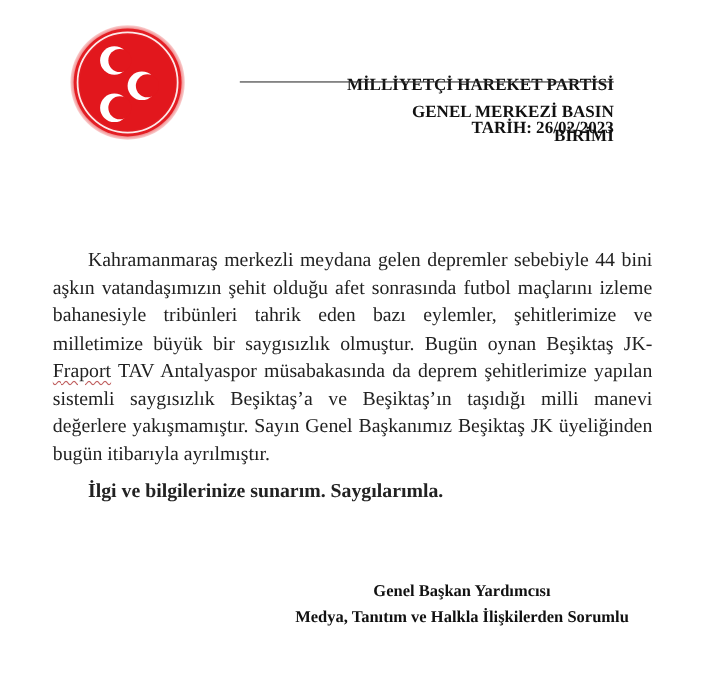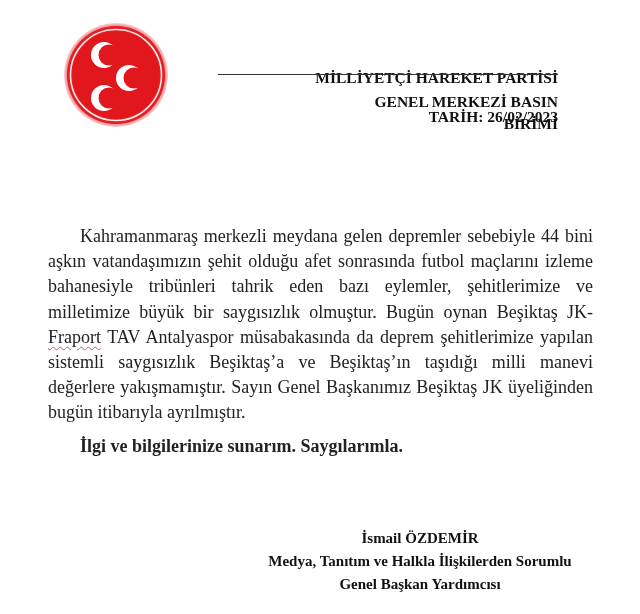--- a/index.html
+++ b/index.html
@@ -81,16 +81,15 @@
 <div class="rule"></div>
 
 <div class="date">TARİH: 26/02/2023</div>
 
 <div class="body-text">
   <p><span>Kahramanmaraş merkezli meydana gelen depremler sebebiyle 44 bini aşkın vatandaşımızın şehit olduğu afet sonrasında futbol maçlarını izleme bahanesiyle tribünleri tahrik eden bazı eylemler, şehitlerimize ve milletimize büyük bir saygısızlık olmuştur. Bugün oynan Beşiktaş JK- </span><span class="spell">Fraport</span><span> TAV Antalyaspor müsabakasında da deprem şehitlerimize yapılan sistemli saygısızlık Beşiktaş’a ve Beşiktaş’ın taşıdığı milli manevi değerlere yakışmamıştır. Sayın Genel Başkanımız Beşiktaş JK üyeliğinden bugün itibarıyla ayrılmıştır.</span></p>
   <p class="closing">İlgi ve bilgilerinize sunarım. Saygılarımla.</p>
 </div>
 
 <div class="signature">
-  <div>İsmail ÖZDEMİR</div>
+  <div>Genel Başkan Yardımcısı</div>
   <div>Medya, Tanıtım ve Halkla İlişkilerden Sorumlu</div>
-  <div>Genel Başkan Yardımcısı</div>
 </div>
 
 </body></html>

